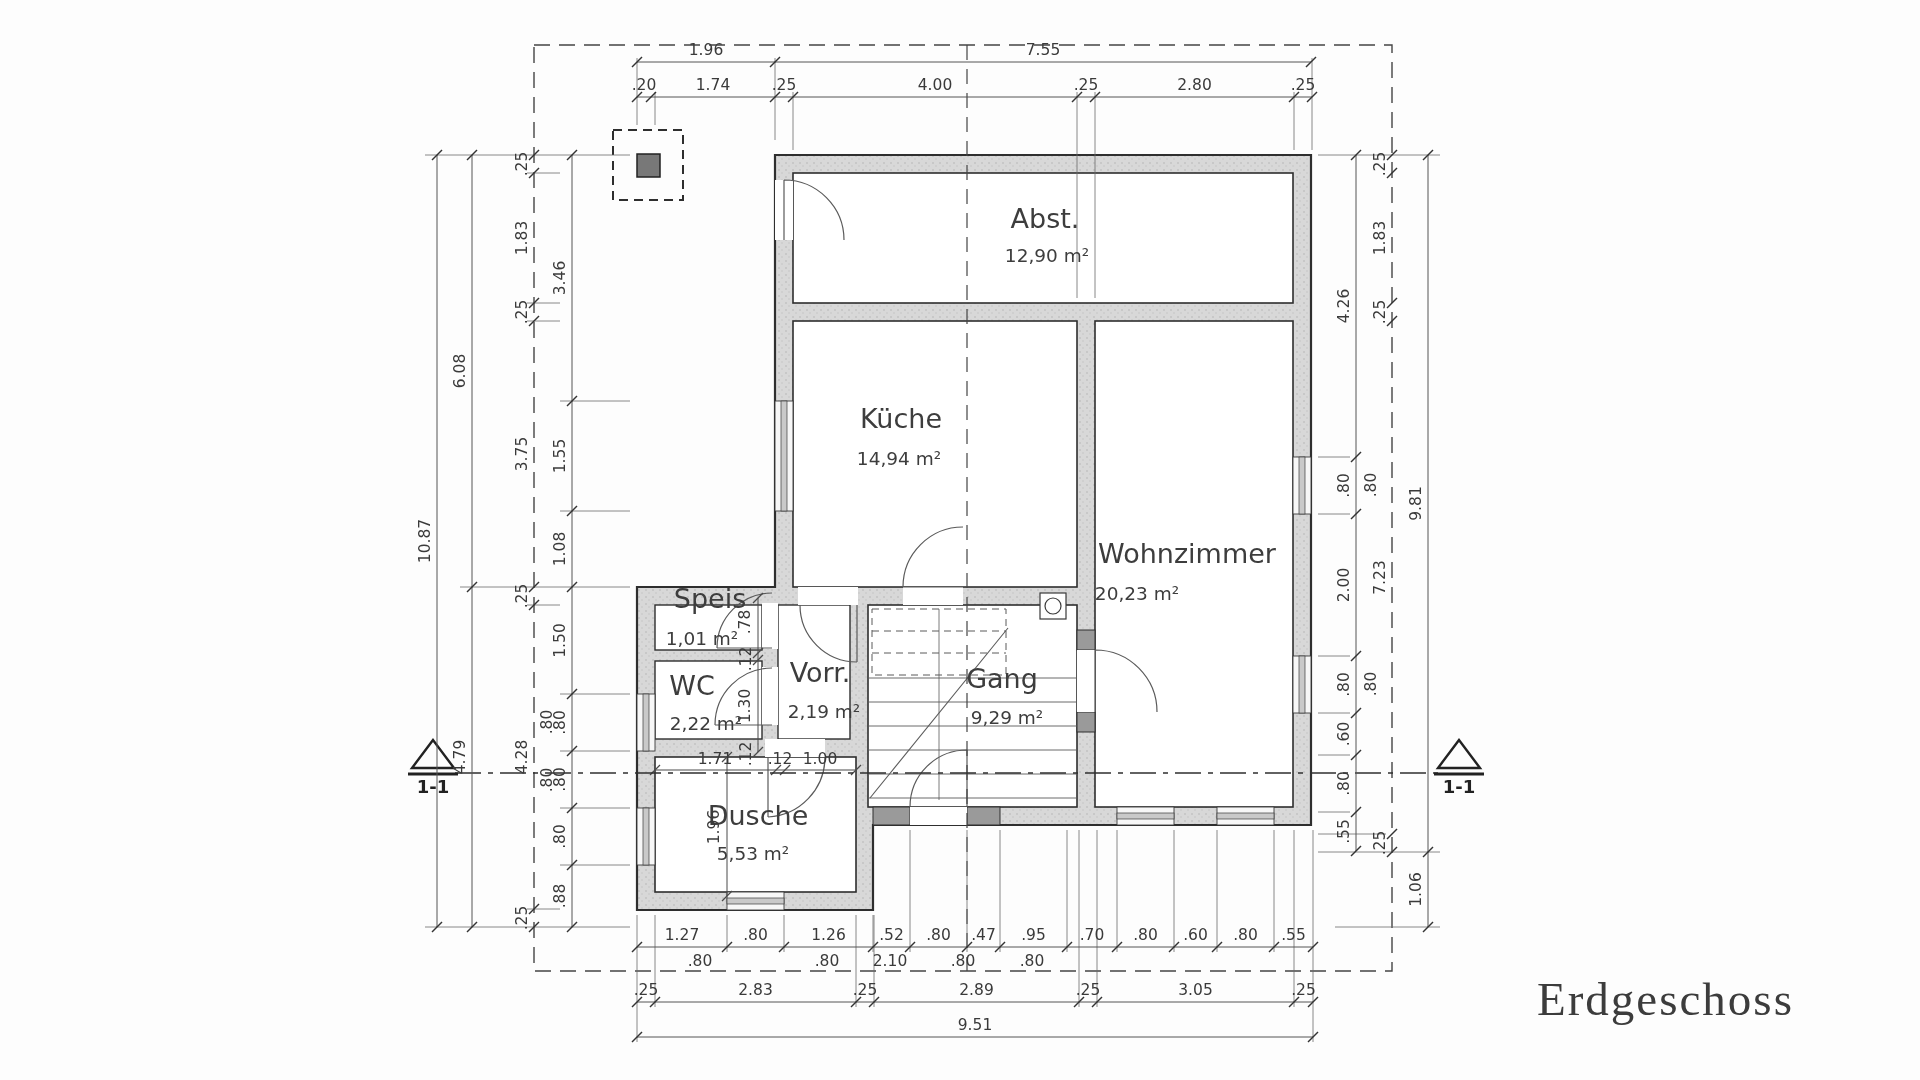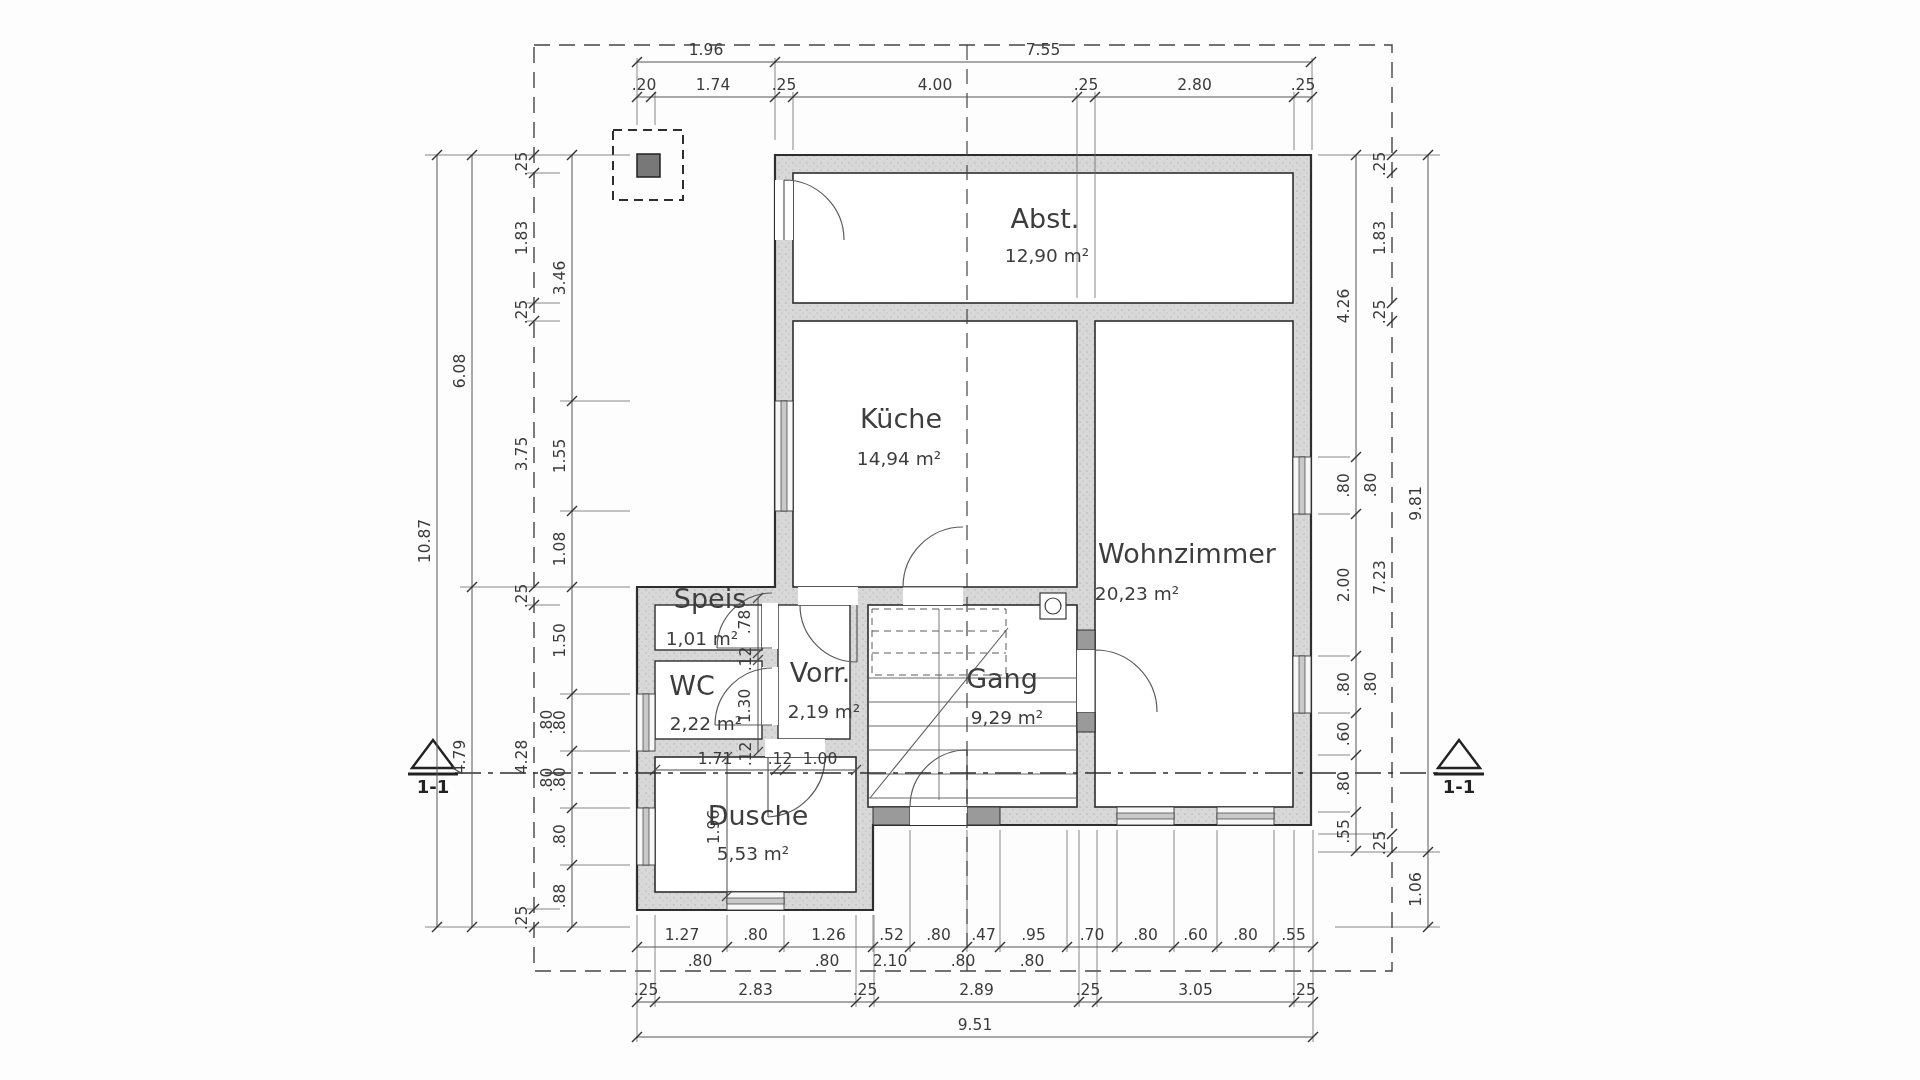--- a/index.html
+++ b/index.html
@@ -330,13 +330,14 @@
         <text x="750" y="706" class="dim" transform="rotate(-90 750 706)">1.30</text>
         <text x="751" y="659" class="dim" transform="rotate(-90 751 659)">.12</text>
         <text x="751" y="754" class="dim" transform="rotate(-90 751 754)">.12</text>
         <text x="552" y="722" class="dim" transform="rotate(-90 552 722)">.80</text>
         <text x="552" y="780" class="dim" transform="rotate(-90 552 780)">.80</text>
         <text x="1376" y="485" class="dim" transform="rotate(-90 1376 485)">.80</text>
         <text x="1376" y="684" class="dim" transform="rotate(-90 1376 684)">.80</text>
       </g>
 </svg>
 
+<div id="title">Erdgeschoss</div>
 </div>
 
 </body></html>

